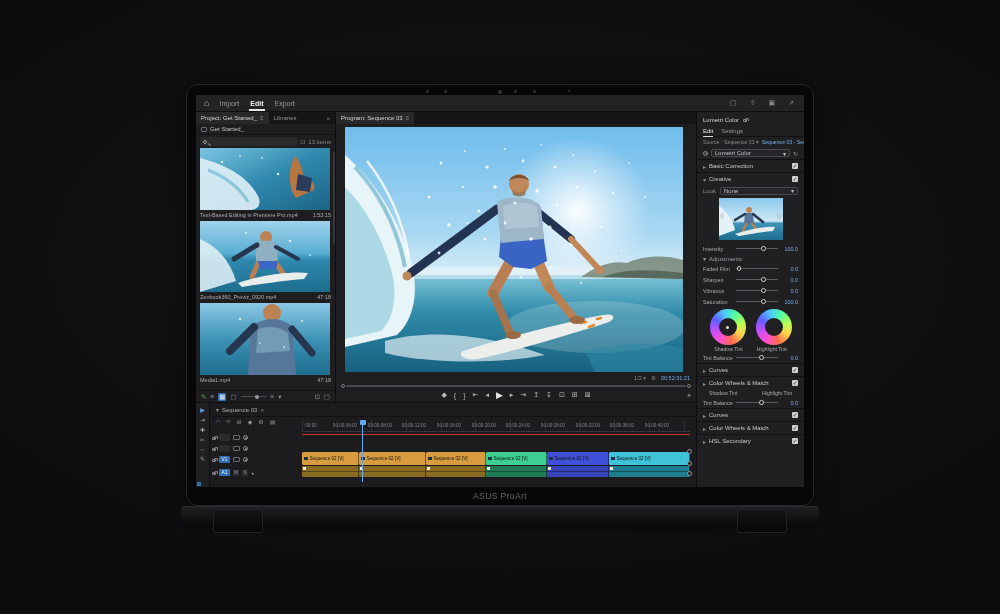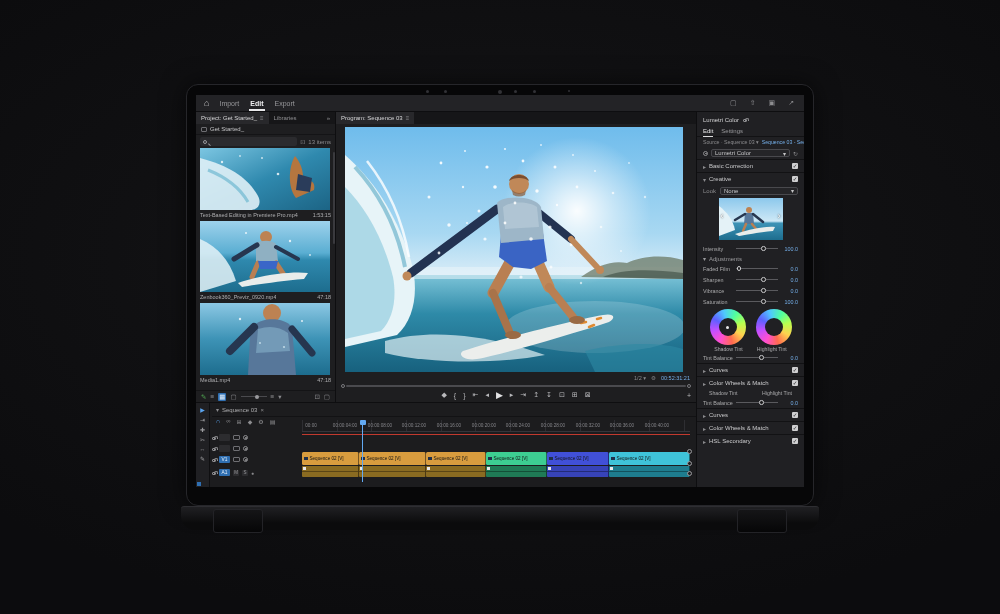--- a/index.html
+++ b/index.html
@@ -690,19 +690,20 @@
 
         <div class="playhead"></div>
         <span class="railc" style="left:491px;top:46px"></span>
         <span class="railc" style="left:491px;top:58px"></span>
         <span class="railc" style="left:491px;top:68px"></span>
         <span class="bluedot"></span>
       </div>
 
     </div>
 
+    <div class="brand">ASUS ProArt</div>
   </div>
 
   <div class="base"></div>
   <div class="hinge l"></div>
   <div class="hinge r"></div>
 
 </div>
 
 </body></html>

